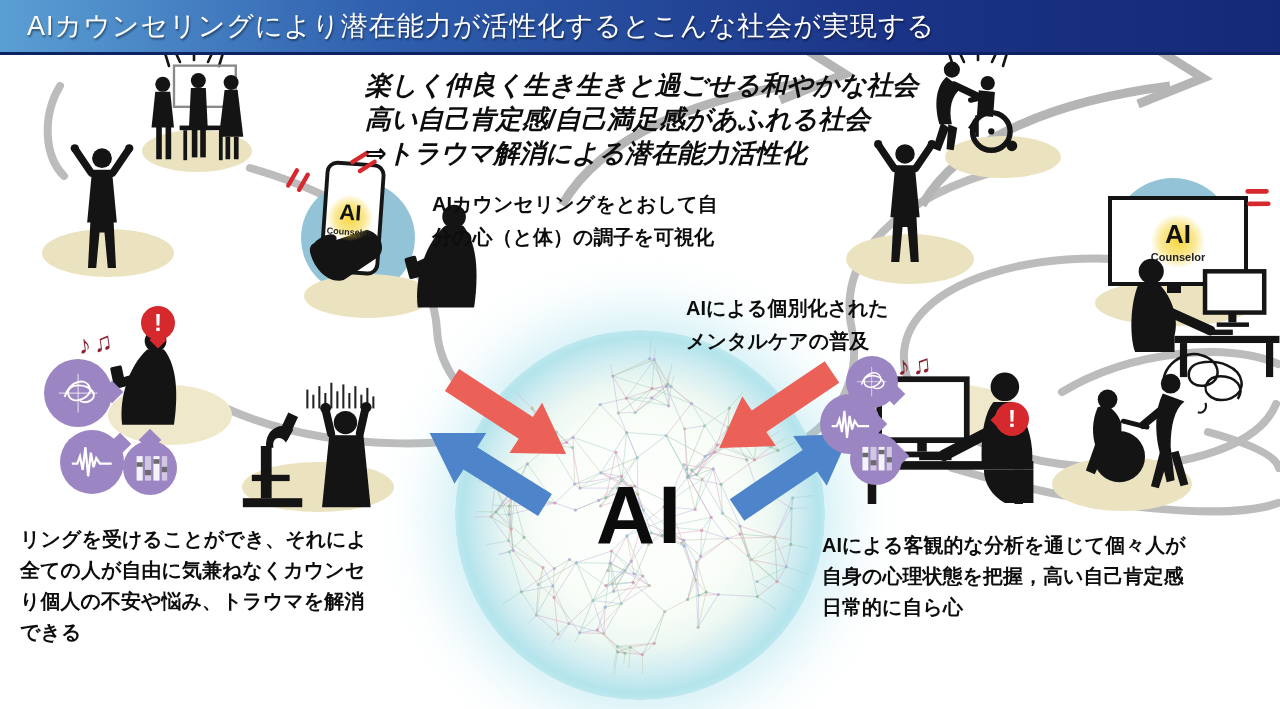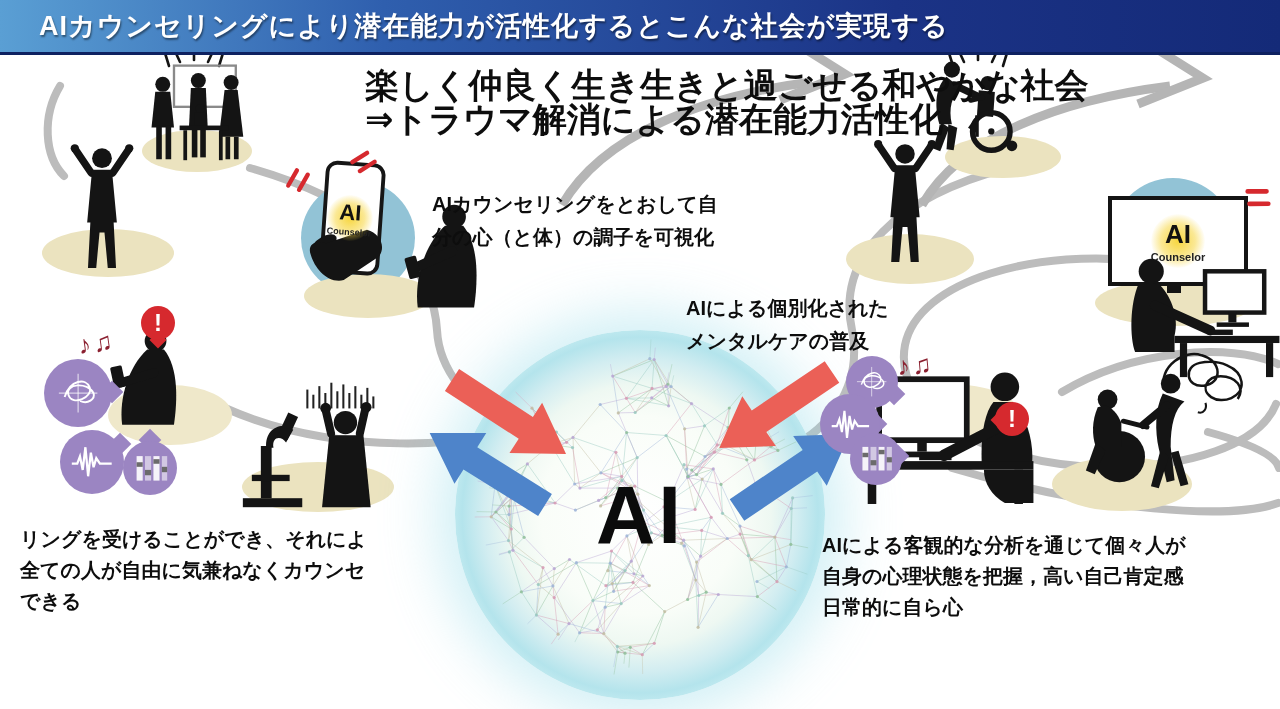--- a/index.html
+++ b/index.html
@@ -3,26 +3,26 @@
 <meta charset="utf-8">
 <style>
   html,body{margin:0;padding:0;background:#e8e8e8;}
   #stage{position:relative;width:1280px;height:709px;background:#ffffff;overflow:hidden;
          font-family:"Liberation Sans","DejaVu Sans",sans-serif;}
   .abs{position:absolute;}
   
   #header{left:0;top:0;width:1280px;height:52px;z-index:10;
           background:linear-gradient(90deg,#5a9fd4 0%,#2f5fae 30%,#1b3386 70%,#142a78 100%);
           border-bottom:3px solid #0e2160;display:flex;align-items:center;}
-  #header .t{color:#ffffff;font-size:27px;font-weight:700;padding-left:27px;letter-spacing:1px;
-             text-shadow:1px 2px 2px rgba(0,0,0,.45);white-space:nowrap;margin-left:12px;}
+  #header .t{color:#ffffff;font-size:27px;font-weight:400;padding-left:27px;letter-spacing:1px;
+             text-shadow:1px 2px 2px rgba(0,0,0,.45);white-space:nowrap;}
   
   .note{color:#0d0d0d;font-weight:700;z-index:7;line-height:33px;font-size:20px;white-space:nowrap;}
   .note div{white-space:nowrap;}
-  #note-top{left:365px;top:68px;font-size:34px;line-height:34px;}
+  #note-top{left:365px;top:68px;font-size:26px;line-height:34px;font-style:italic;}
   #note-vis{left:432px;top:188px;}
   #note-mc{left:686px;top:292px;}
   #note-bl{left:20px;top:524px;line-height:31px;}
   #note-br{left:822px;top:530px;line-height:31px;}
   
   #sphere{left:455px;top:330px;width:370px;height:370px;border-radius:50%;z-index:2;
     background:radial-gradient(circle,#ffffff 0%,#f9fdf8 38%,#eef8f2 50%,#d2edf1 60%,#b4e4ec 68%,#c8edf2 74%,#e6f7f9 80%,rgba(230,247,249,0) 88%);
     box-shadow:0 0 55px 18px rgba(150,220,232,0.45);}
   #net-svg{position:absolute;left:0;top:0;width:100%;height:100%;}
   #ai-label{position:absolute;left:0;top:0;width:100%;height:100%;display:flex;align-items:center;justify-content:center;
@@ -958,33 +958,35 @@
     <path d="M56,60 L80,66" stroke="#141414" stroke-width="5" stroke-linecap="round"></path>
     <circle cx="104" cy="22" r="10" fill="#141414"></circle>
     <path d="M96,32 C88,48 88,70 92,88 L100,122 L108,120 L104,86 C104,64 108,48 118,40 Z" fill="#141414"></path>
     <path d="M100,44 L76,64" stroke="#141414" stroke-width="8" stroke-linecap="round"></path>
     <path d="M94,88 L84,126 L92,128 L102,96 Z" fill="#141414"></path>
     <path d="M104,92 L114,126 L122,124 L112,90 Z" fill="#141414"></path>
   </svg>
 
   <div class="abs note" id="note-top">
     <div>楽しく仲良く生き生きと過ごせる和やかな社会</div>
+    <div>高い自己肯定感/自己満足感があふれる社会</div>
     <div>⇒トラウマ解消による潜在能力活性化</div>
   </div>
   <div class="abs note" id="note-vis">
     <div>AIカウンセリングをとおして自</div>
     <div>分の心（と体）の調子を可視化</div>
   </div>
   <div class="abs note" id="note-mc">
     <div>AIによる個別化された</div>
     <div>メンタルケアの普及</div>
   </div>
   <div class="abs note" id="note-bl">
     <div>リングを受けることができ、それによ</div>
     <div>全ての人が自由に気兼ねなくカウンセ</div>
+    <div>り個人の不安や悩み、トラウマを解消</div>
     <div>できる</div>
   </div>
   <div class="abs note" id="note-br">
     <div>AIによる客観的な分析を通じて個々人が</div>
     <div>自身の心理状態を把握，高い自己肯定感</div>
     <div>日常的に自ら心</div>
   </div>
 
 </div>
 

